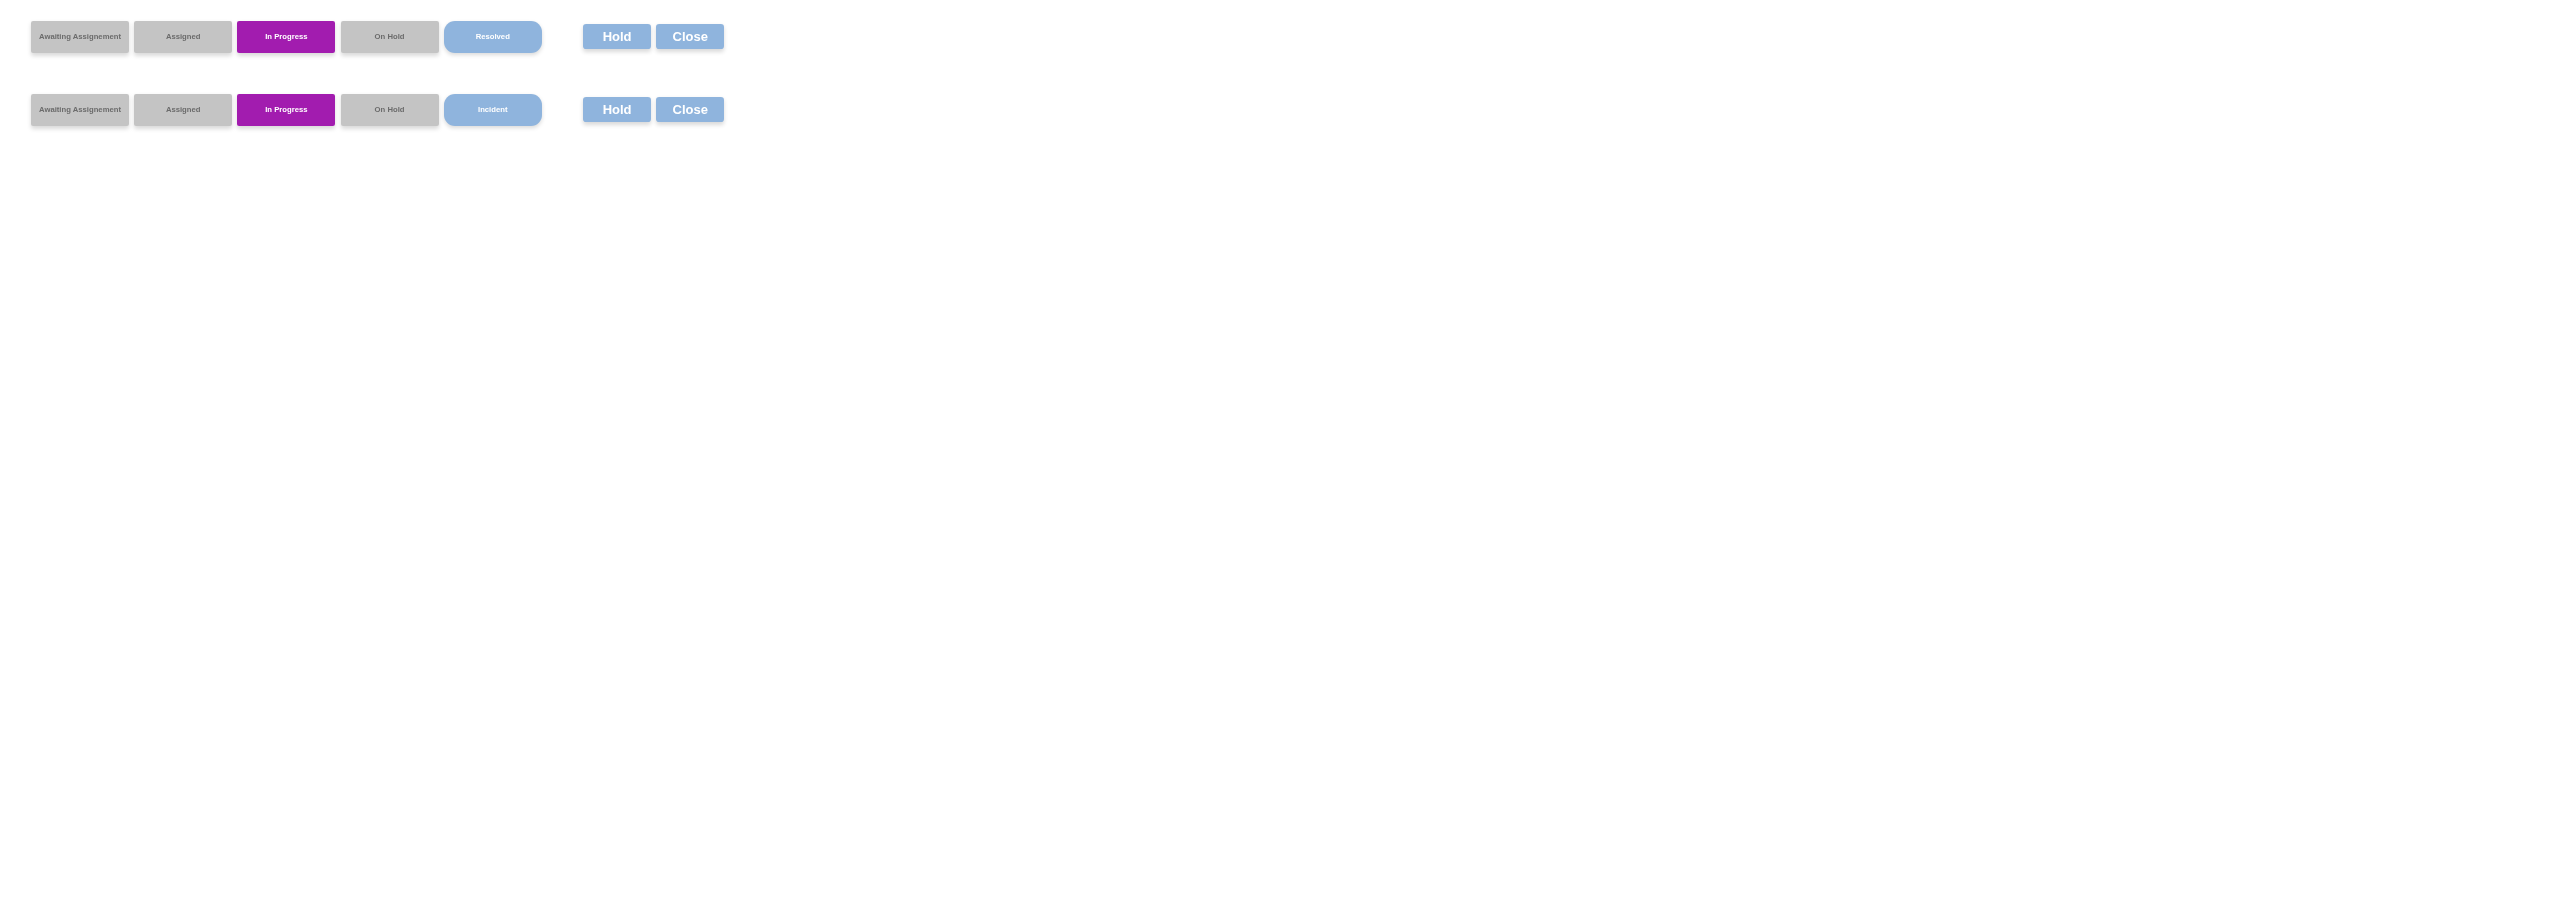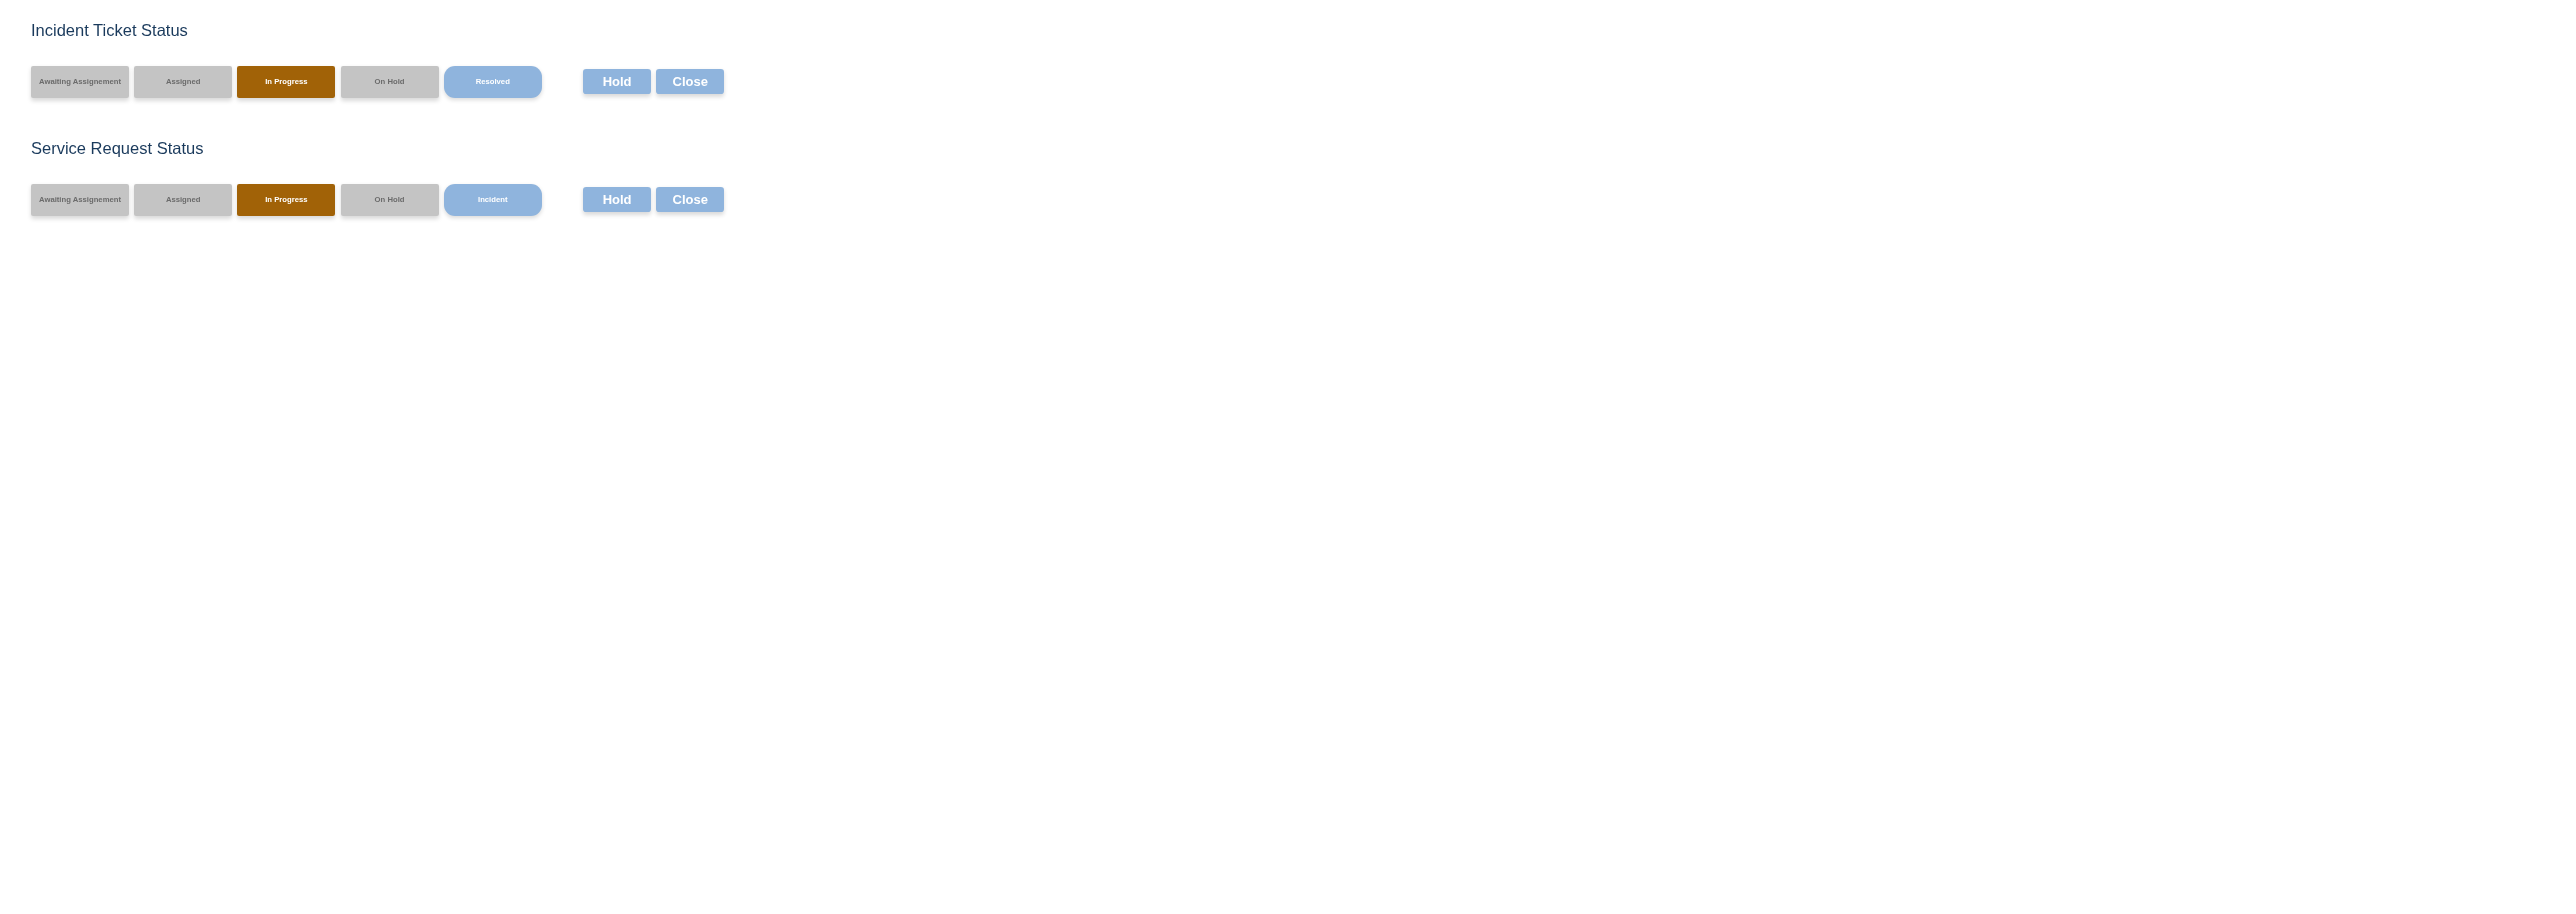--- a/index.html
+++ b/index.html
@@ -37,21 +37,21 @@
       font-size: 7.7px;
       font-weight: 600;
       text-align: center;
       box-shadow: 0 2.1px 4.1px rgba(0,0,0,0.15);
     }
     .status-pill.inactive {
       background: #c4c4c4;
       color: #6b6b6b;
     }
     .status-pill.active {
-      background: #a16207;
+      background: #a21caf;
       color: #ffffff;
     }
     .status-pill.available {
       background: #8fb4dd;
       color: #ffffff;
       border-radius: 11px;
     }
     .status-gap {
       flex: 0 0 auto;
       width: 31px;
@@ -69,35 +69,33 @@
       background: #8fb4dd;
       color: #ffffff;
       cursor: pointer;
       box-shadow: 0 2.1px 4.1px rgba(0,0,0,0.15);
     }
   </style>
 </head>
 <body>
 
 <div class="section">
-  <h2 class="section-title">Incident Ticket Status</h2>
   <div class="status-row">
     <div class="status-pill inactive">Awaiting Assignement</div>
     <div class="status-pill inactive">Assigned</div>
     <div class="status-pill active">In Progress</div>
     <div class="status-pill inactive">On Hold</div>
     <div class="status-pill available">Resolved</div>
     <div class="status-gap"></div>
     <div class="action-button">Hold</div>
     <div class="action-button">Close</div>
   </div>
 </div>
 
 <div class="section">
-  <h2 class="section-title">Service Request Status</h2>
   <div class="status-row">
     <div class="status-pill inactive">Awaiting Assignement</div>
     <div class="status-pill inactive">Assigned</div>
     <div class="status-pill active">In Progress</div>
     <div class="status-pill inactive">On Hold</div>
     <div class="status-pill available">Incident</div>
     <div class="status-gap"></div>
     <div class="action-button">Hold</div>
     <div class="action-button">Close</div>
   </div>

